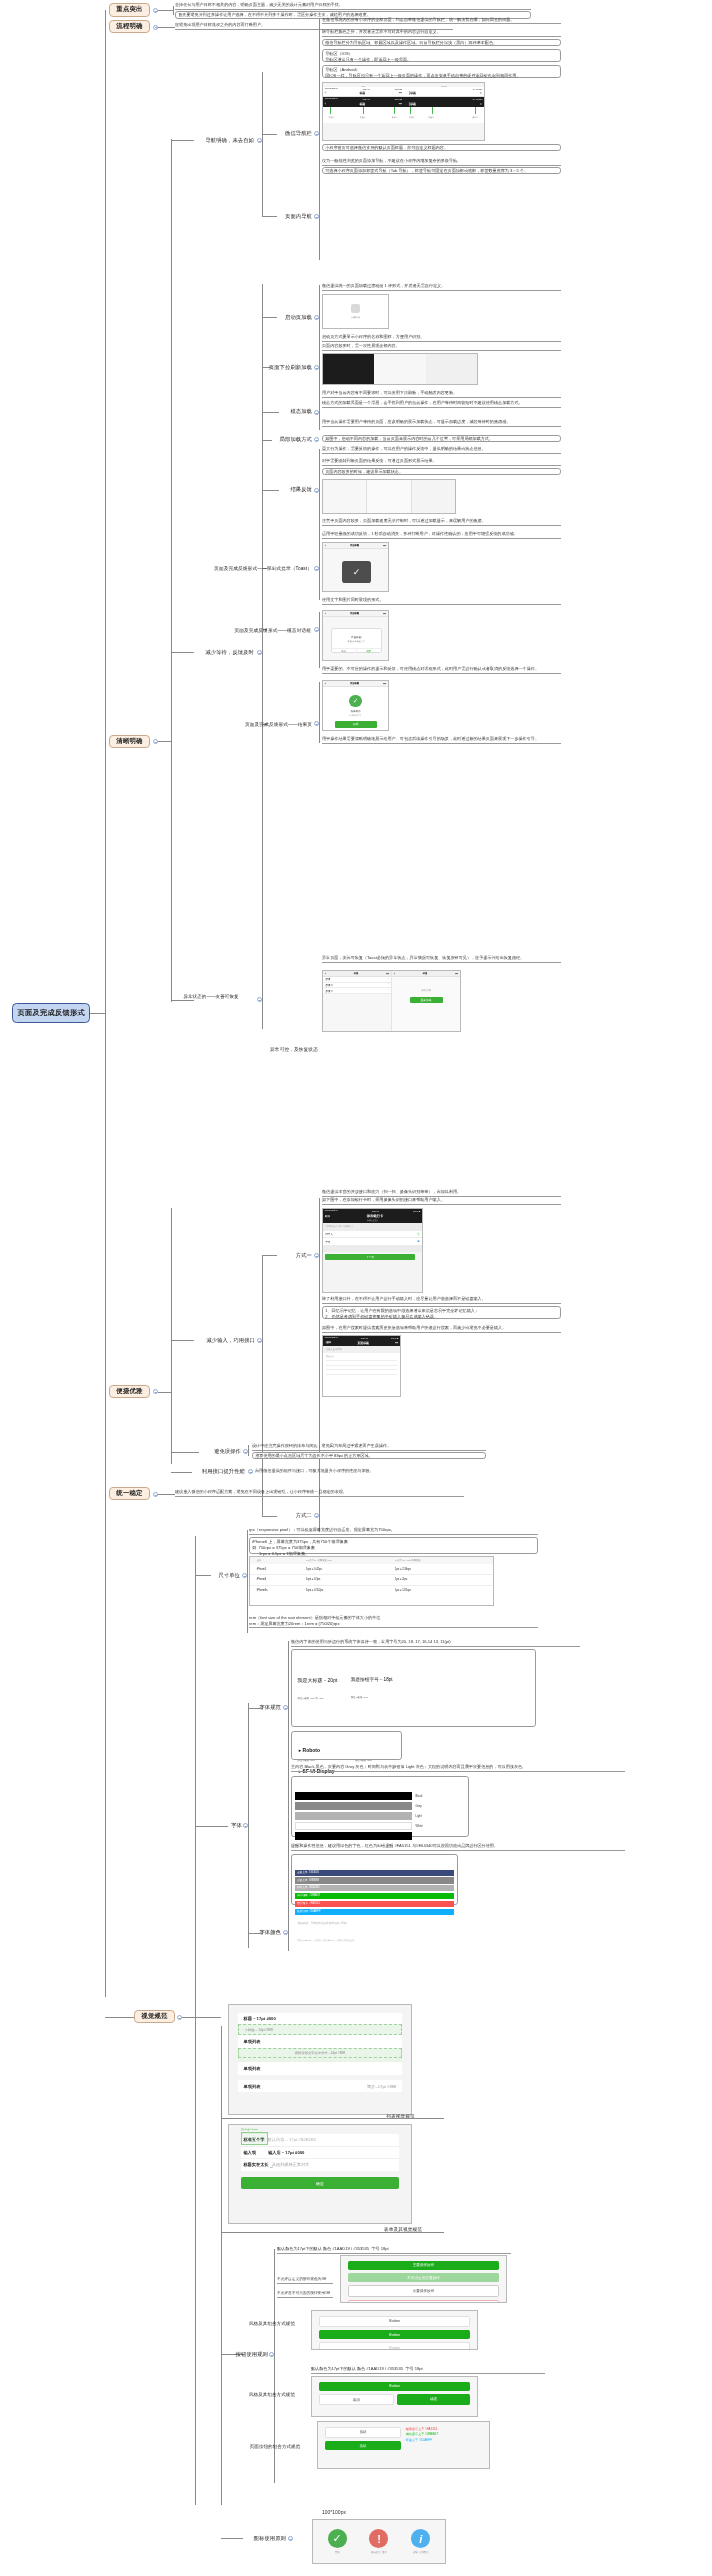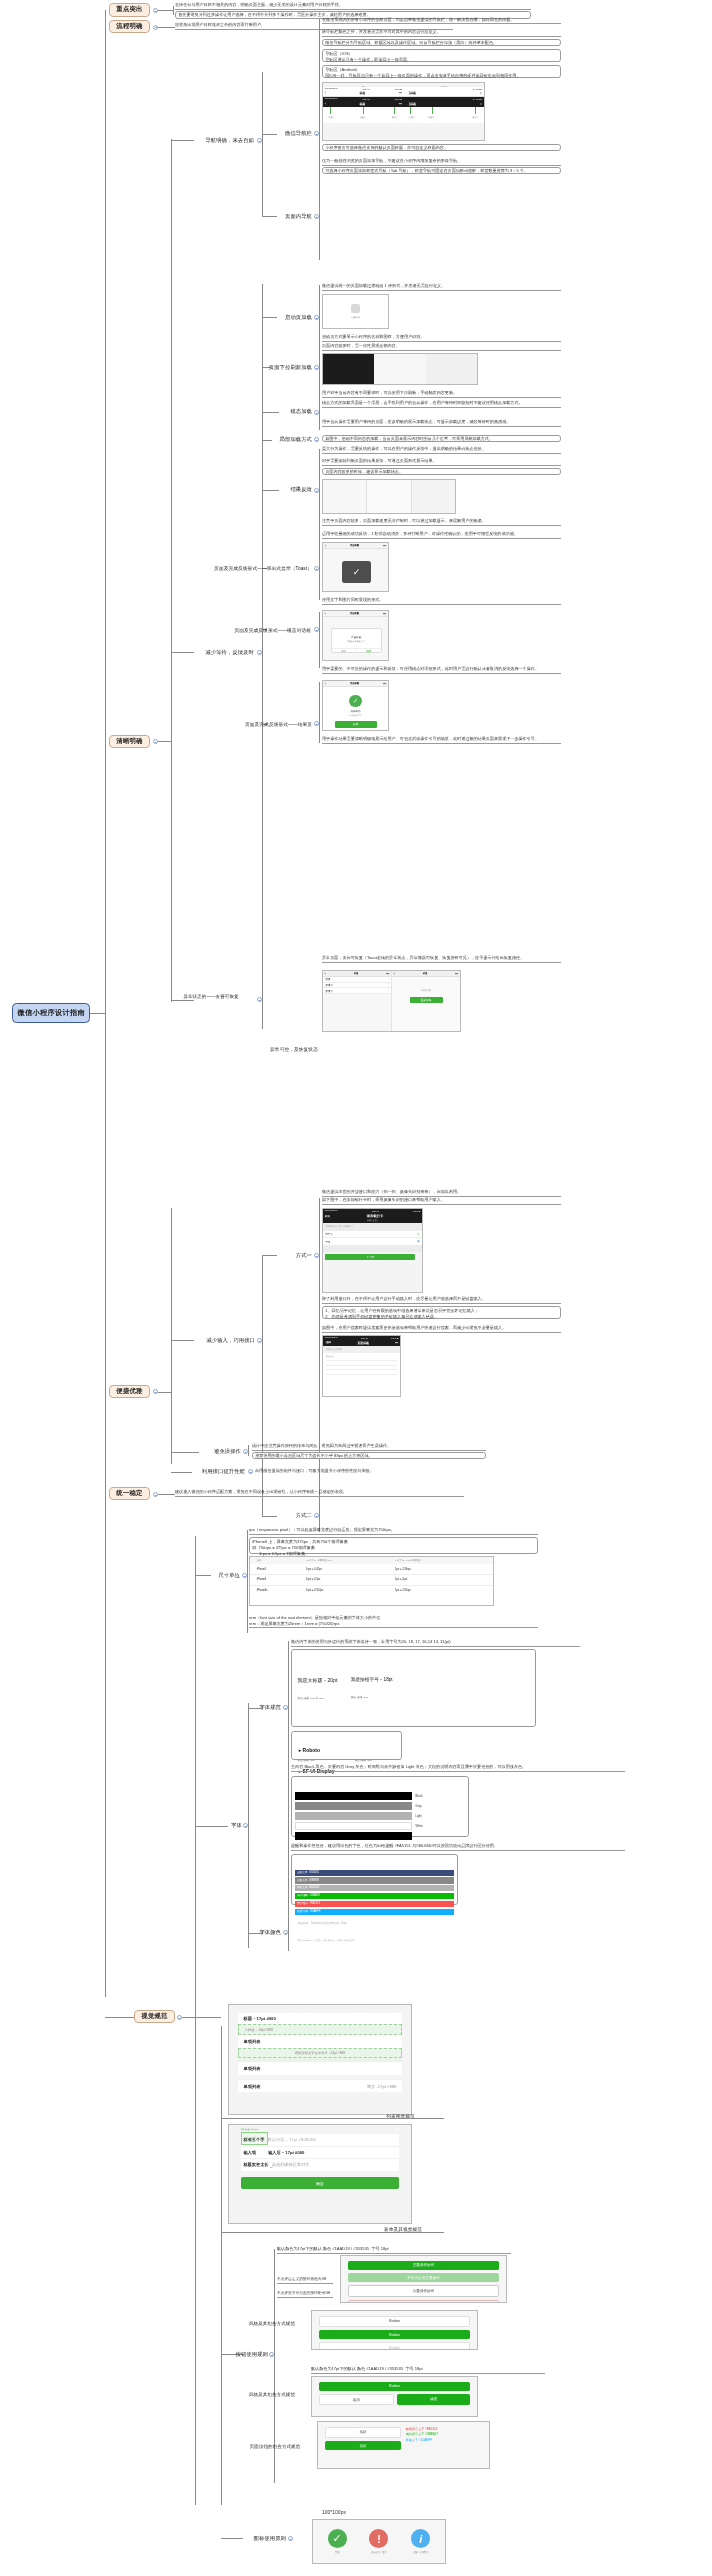--- a/index.html
+++ b/index.html
@@ -79,21 +79,21 @@
 
   .icon-circle { border-radius:50%; display:flex; align-items:center; justify-content:center;
     color:#fff; font-weight:700; }
 </style>
 </head>
 <body>
 
 <div id="canvas">
 
   <div class="root-node" style="left:12.2px; top:1003px; width:78px; height:20px;">
-    <span>微信小程序设计指南</span>
+    <span>页面及完成反馈形式</span>
   </div>
 
   <div class="hline" style="left:90px; top:1013px; width:14.5px;"></div>
   <div class="vline" style="left:105px; top:10px; height:1987px;"></div>
 
   <div class="branch-node" style="left:109px; top:3.3px; width:41px; height:13.4px;">
     <span>重点突出</span>
   </div>
   <div class="collapse" style="left:153px; top:7.8px;"></div>
 

